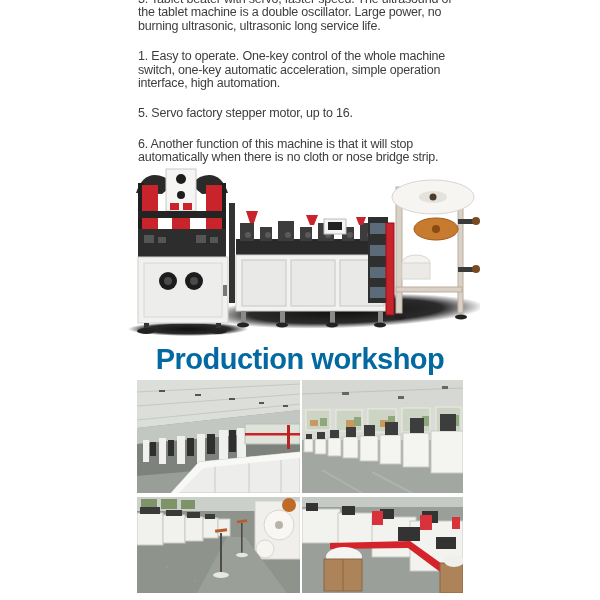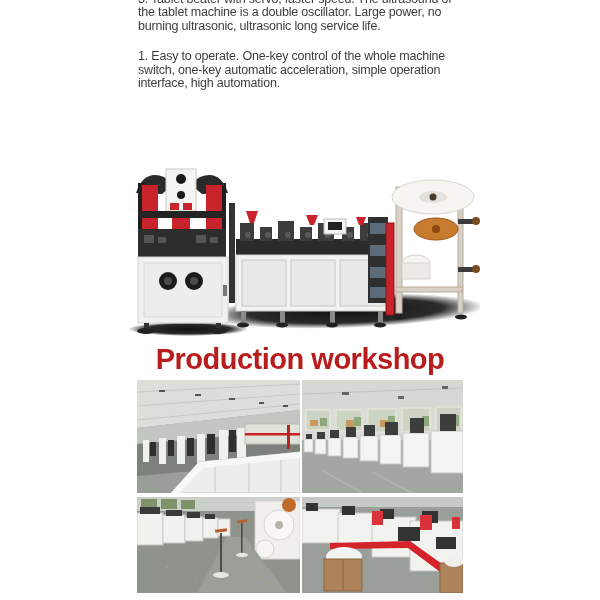--- a/index.html
+++ b/index.html
@@ -12,39 +12,41 @@
     position:absolute;left:138px;top:-7px;width:332px;
     color:#3d3d3d;font-size:12.5px;line-height:13.4px;letter-spacing:-0.2px;
   }
   .description p{margin:0 0 17px 0;}
   .machine-figure{
     position:absolute;left:128px;top:161px;width:352px;height:178px;margin:0;
   }
   .machine-figure svg{display:block;width:100%;height:100%;}
   .section-title{
     position:absolute;left:137px;top:341px;width:326px;margin:0;
-    text-align:center;font-size:29px;font-weight:bold;color:#b91c1c;
+    text-align:center;font-size:29px;font-weight:bold;color:#0369a1;
     letter-spacing:-0.5px;line-height:36px;
   }
   .photo-grid{
     position:absolute;left:137px;top:380px;width:326px;height:213px;
     display:grid;grid-template-columns:163px 161px;grid-template-rows:113px 96px;
     column-gap:2px;row-gap:4px;
   }
   .photo-grid figure{margin:0;overflow:hidden;}
   .photo-grid svg{display:block;width:100%;height:100%;}
 </style>
 </head>
 <body>
 
 <div class="page">
 
   <section class="description">
     <p>3. Tablet beater with servo, faster speed. The ultrasound of the tablet machine is a double oscillator. Large power, no burning ultrasonic, ultrasonic long service life.</p>
     <p>1. Easy to operate. One-key control of the whole machine switch, one-key automatic acceleration, simple operation interface, high automation.</p>
+    <p>5. Servo factory stepper motor, up to 16.</p>
+    <p>6. Another function of this machine is that it will stop automatically when there is no cloth or nose bridge strip.</p>
   </section>
 
   <figure class="machine-figure">
     <svg viewBox="0 0 352 178" preserveAspectRatio="none">
       <defs>
         <radialGradient id="sweep" cx="50%" cy="50%" r="50%">
           <stop offset="0%" stop-color="#101010"></stop>
           <stop offset="70%" stop-color="#2b2b2b"></stop>
           <stop offset="100%" stop-color="#2b2b2b" stop-opacity="0"></stop>
         </radialGradient>

